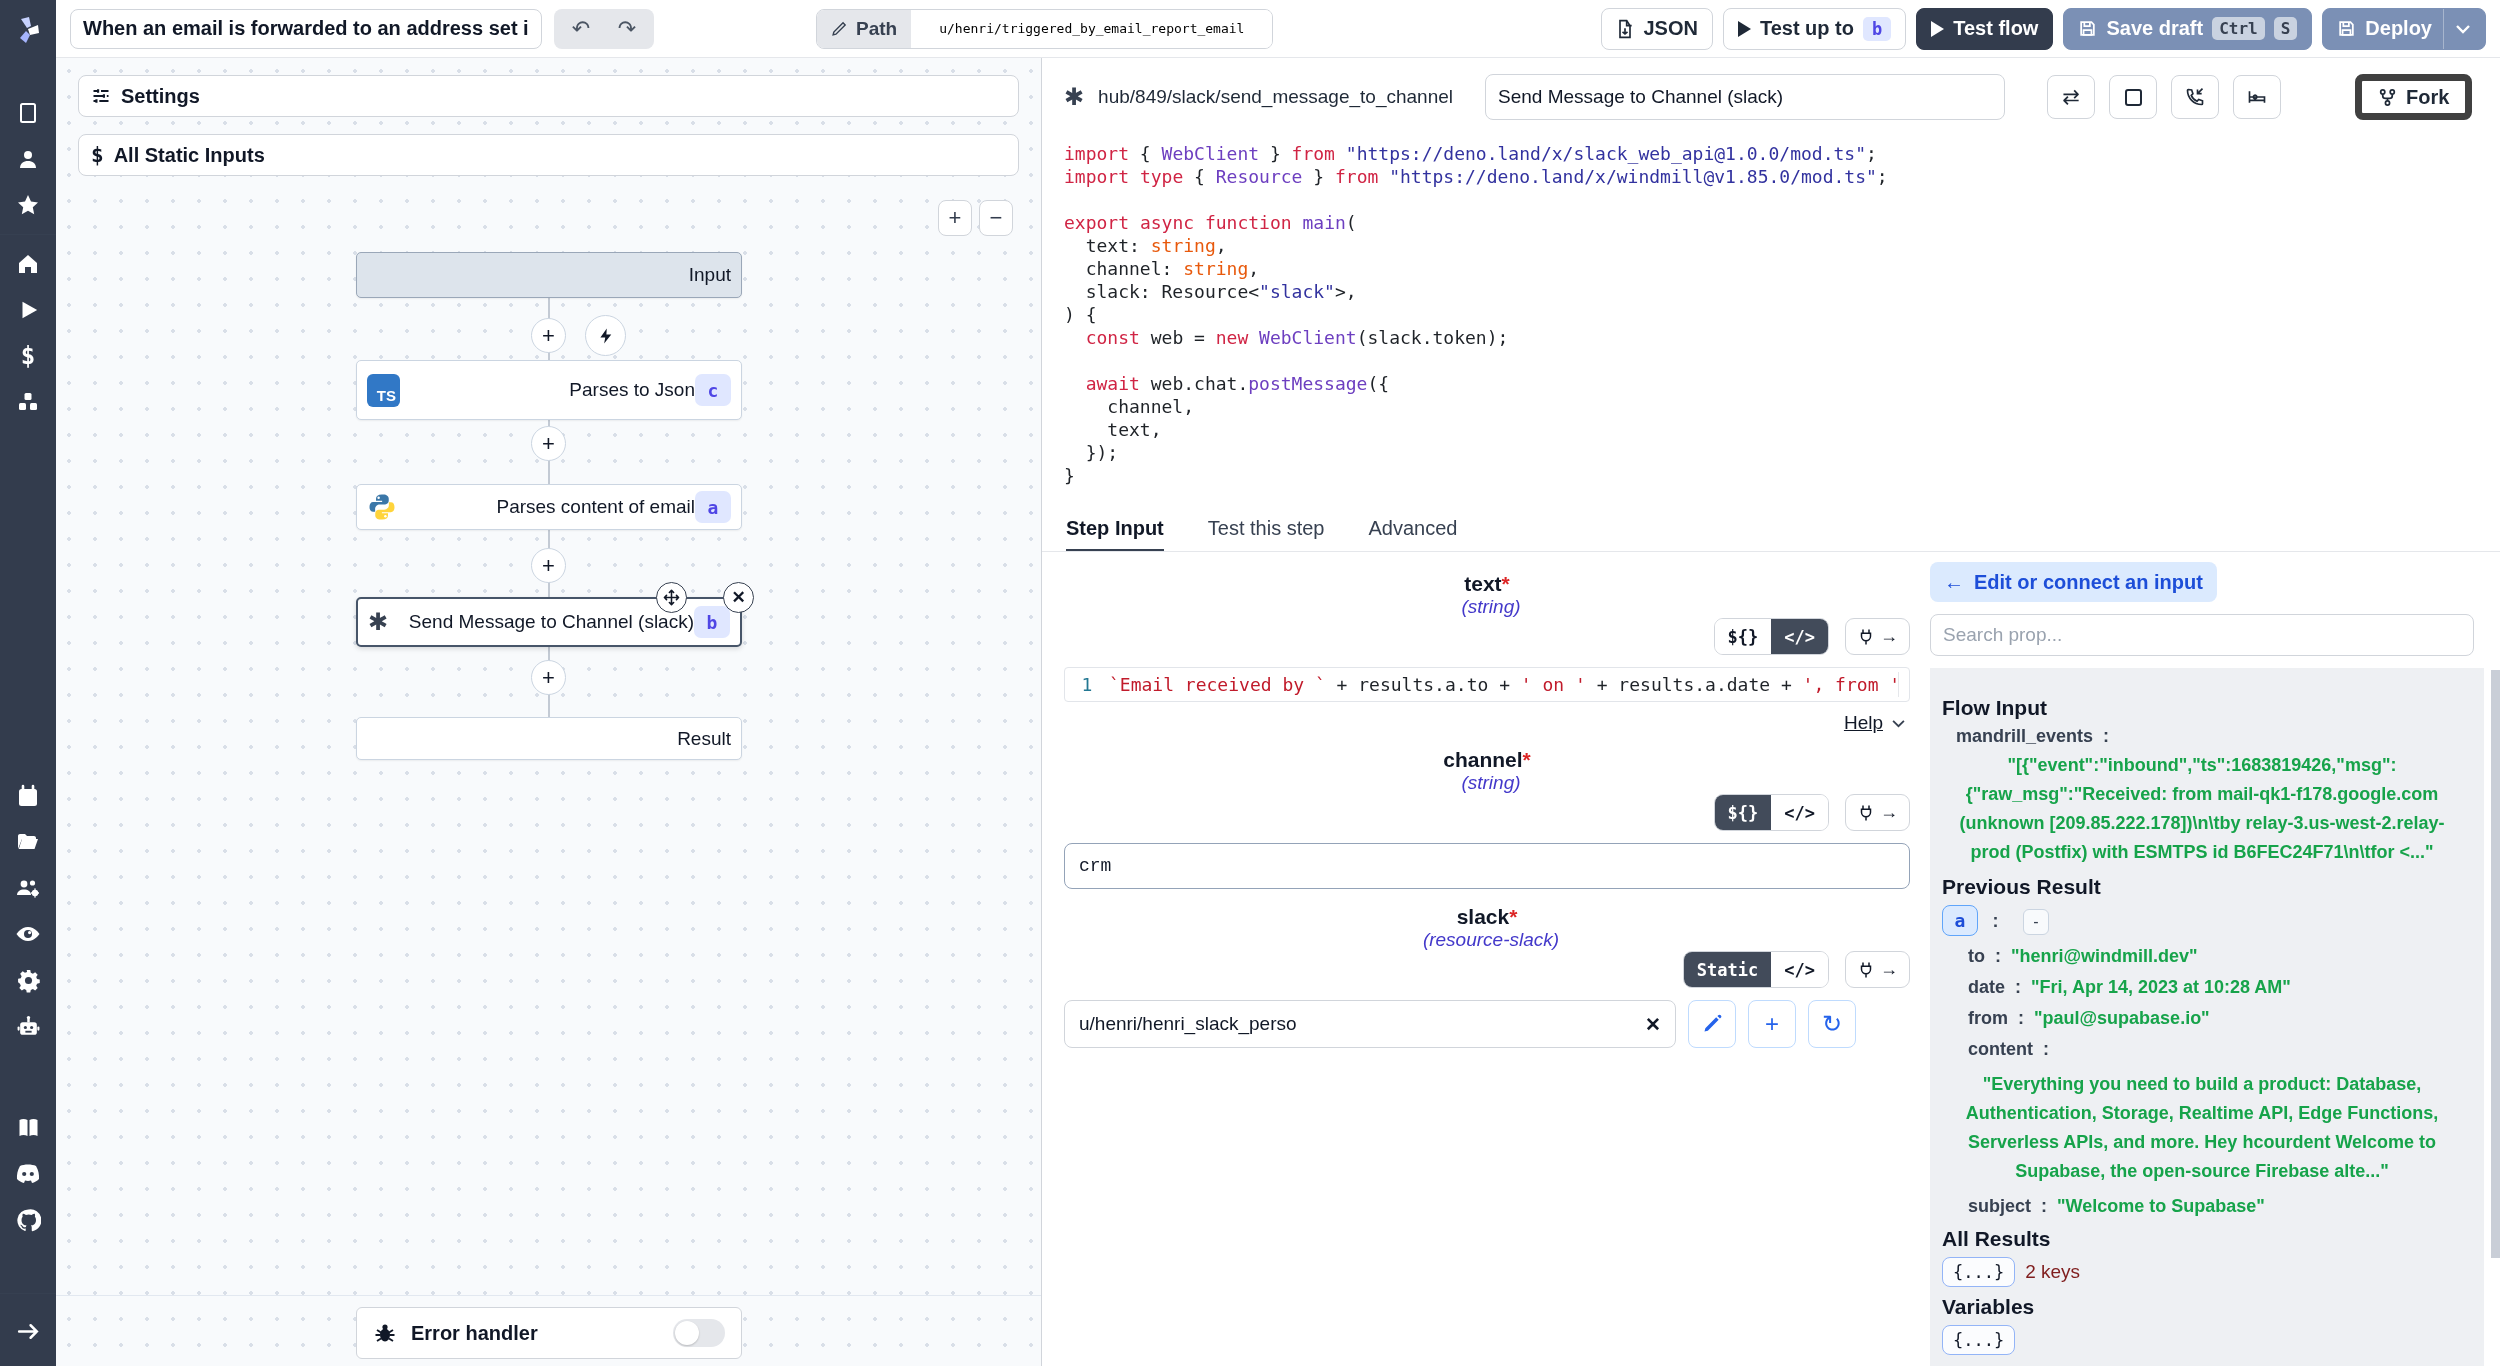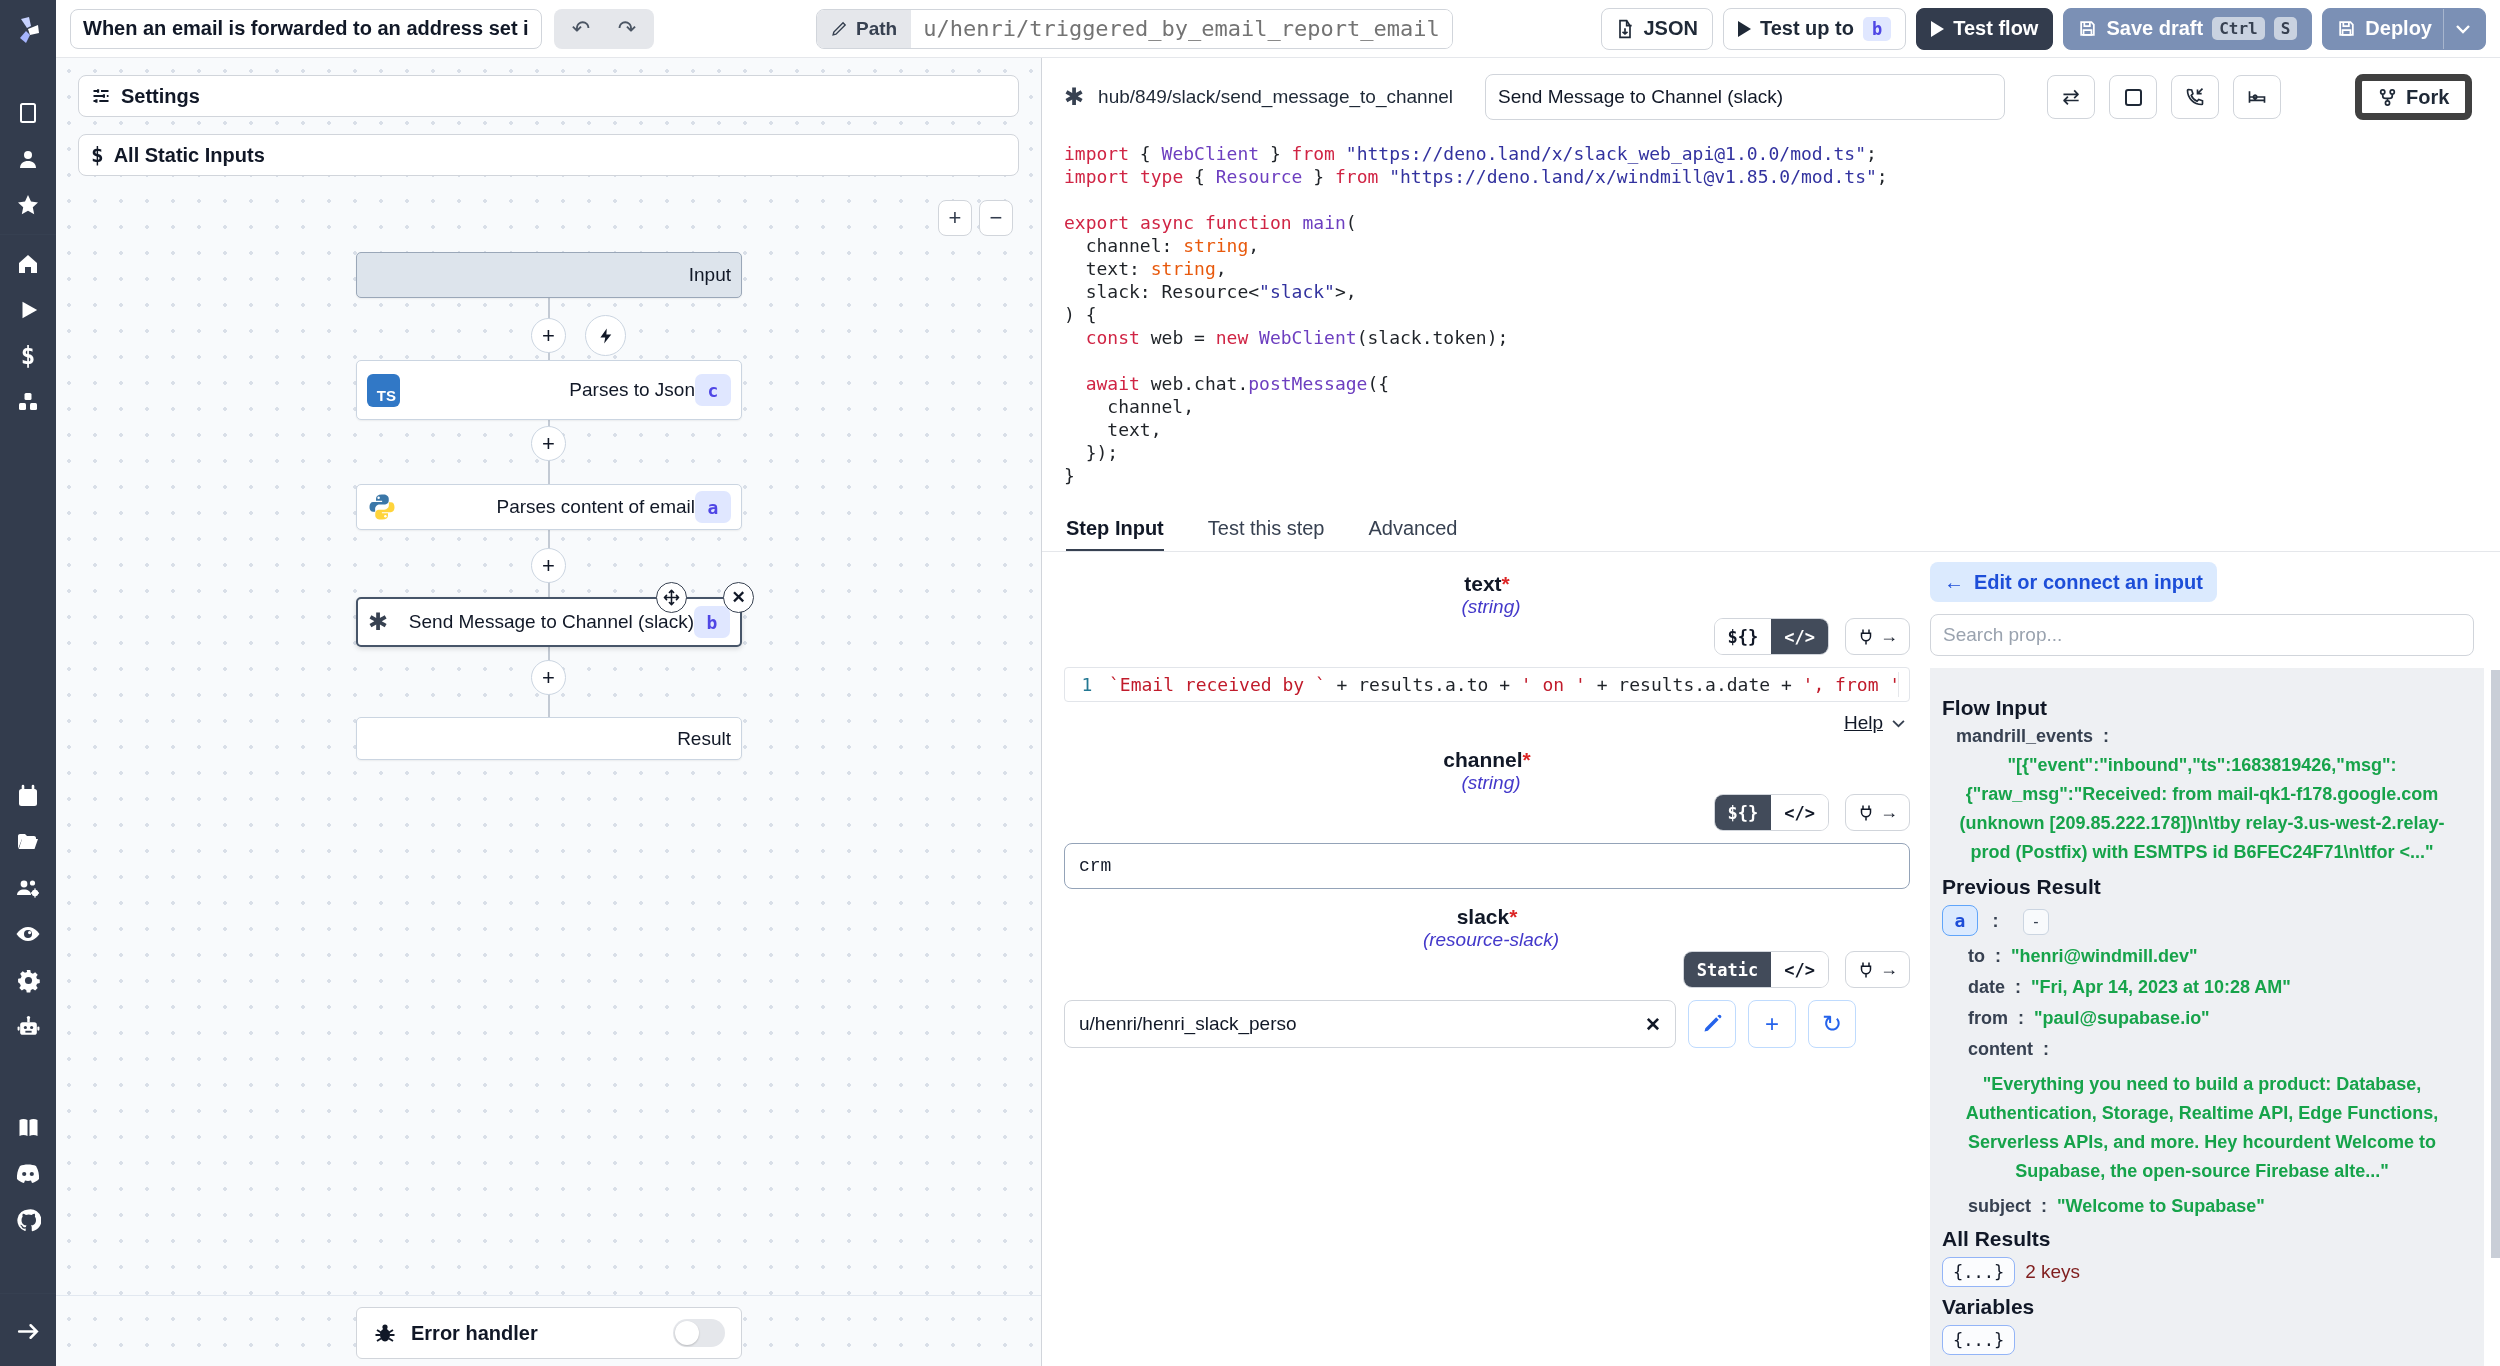--- a/index.html
+++ b/index.html
@@ -18,21 +18,21 @@
   .sb-spacer { flex:1; }
 
   
   .main { flex:1; display:flex; flex-direction:column; min-width:0; }
   #topbar { height:58px; background:#fff; border-bottom:1px solid #e5e7eb; display:flex; align-items:center; padding:0 14px; gap:12px; flex:none; }
   #flow-name { width:472px; height:40px; border:1px solid #d1d5db; border-radius:8px; padding:0 12px; font-size:20px; font-weight:700; color:#111827; font-family:"Liberation Sans",sans-serif; }
   .undo-group { background:#e5e7eb; border-radius:8px; height:40px; display:flex; align-items:center; padding:0 4px; }
   .undo-group button { border:none; background:transparent; font-size:22px; color:#4b5563; width:46px; height:34px; cursor:pointer; border-radius:6px; }
   .path-group { margin-left:150px; display:flex; height:40px; border:1px solid #d1d5db; border-radius:8px; overflow:hidden; align-items:stretch; }
   .path-label { background:#e5e7eb; display:flex; align-items:center; gap:8px; padding:0 14px; font-size:19px; font-weight:700; color:#374151; }
-  .path-value { display:flex; align-items:center; padding:0 12px; font-size:22px; color:#737373; background:#fff; }
+  .path-value { display:flex; align-items:center; padding:0 28px; font-size:13px; color:#000000; background:#fff; }
   .tb-right { margin-left:auto; display:flex; align-items:center; gap:10px; }
   .tb-btn { height:42px; border:1px solid #d1d5db; background:#fff; border-radius:8px; display:inline-flex; align-items:center; gap:9px; padding:0 14px; font-size:20px; font-weight:700; color:#1f2937; cursor:pointer; font-family:"Liberation Sans",sans-serif; }
   .tb-btn.dark { background:#333c4d; border-color:#333c4d; color:#fff; }
   .tb-btn.blue { background:#7b90b5; border-color:#7b90b5; color:#fff; }
   .kbd { background:#c9d2e0; color:#374151; border-radius:5px; padding:2px 7px; font-size:16px; font-family:"DejaVu Sans Mono",monospace; font-weight:700; }
   .badge-b { background:#e0e7ff; color:#4f46e5; border-radius:5px; padding:2px 9px; font-size:17px; font-family:"DejaVu Sans Mono",monospace; font-weight:700; }
   .split { width:1px; align-self:stretch; background:#ffffff55; margin:0 2px; }
   .play-tri { width:0; height:0; border-left:13px solid currentColor; border-top:8px solid transparent; border-bottom:8px solid transparent; display:inline-block; }
 
   .content { flex:1; display:flex; min-height:0; }
@@ -436,22 +436,22 @@
             <span>Fork</span>
           </button>
         </div>
 
         <div id="code-editor">
           <div id="code-lines">
               <div class="code-line"><span class="tok-k">import</span><span class="tok-p"> { </span><span class="tok-i">WebClient</span><span class="tok-p"> } </span><span class="tok-k">from</span><span class="tok-p"> </span><span class="tok-s">"https://deno.land/x/slack_web_api@1.0.0/mod.ts"</span><span class="tok-p">;</span></div>
               <div class="code-line"><span class="tok-k">import</span><span class="tok-p"> </span><span class="tok-k">type</span><span class="tok-p"> { </span><span class="tok-i">Resource</span><span class="tok-p"> } </span><span class="tok-k">from</span><span class="tok-p"> </span><span class="tok-s">"https://deno.land/x/windmill@v1.85.0/mod.ts"</span><span class="tok-p">;</span></div>
               <div class="code-line">&nbsp;</div>
               <div class="code-line"><span class="tok-k">export</span><span class="tok-p"> </span><span class="tok-k">async</span><span class="tok-p"> </span><span class="tok-k">function</span><span class="tok-p"> </span><span class="tok-i">main</span><span class="tok-p">(</span></div>
+              <div class="code-line"><span class="tok-p">  text: </span><span class="tok-t">string</span><span class="tok-p">,</span></div>
               <div class="code-line"><span class="tok-p">  channel: </span><span class="tok-t">string</span><span class="tok-p">,</span></div>
-              <div class="code-line"><span class="tok-p">  text: </span><span class="tok-t">string</span><span class="tok-p">,</span></div>
               <div class="code-line"><span class="tok-p">  slack: Resource&lt;</span><span class="tok-s">"slack"</span><span class="tok-p">&gt;,</span></div>
               <div class="code-line"><span class="tok-p">) {</span></div>
               <div class="code-line"><span class="tok-p">  </span><span class="tok-k">const</span><span class="tok-p"> web = </span><span class="tok-k">new</span><span class="tok-p"> </span><span class="tok-i">WebClient</span><span class="tok-p">(slack.token);</span></div>
               <div class="code-line">&nbsp;</div>
               <div class="code-line"><span class="tok-p">  </span><span class="tok-k">await</span><span class="tok-p"> web.chat.</span><span class="tok-i">postMessage</span><span class="tok-p">({</span></div>
               <div class="code-line"><span class="tok-p">    channel,</span></div>
               <div class="code-line"><span class="tok-p">    text,</span></div>
               <div class="code-line"><span class="tok-p">  });</span></div>
               <div class="code-line"><span class="tok-p">}</span></div>
             </div>

